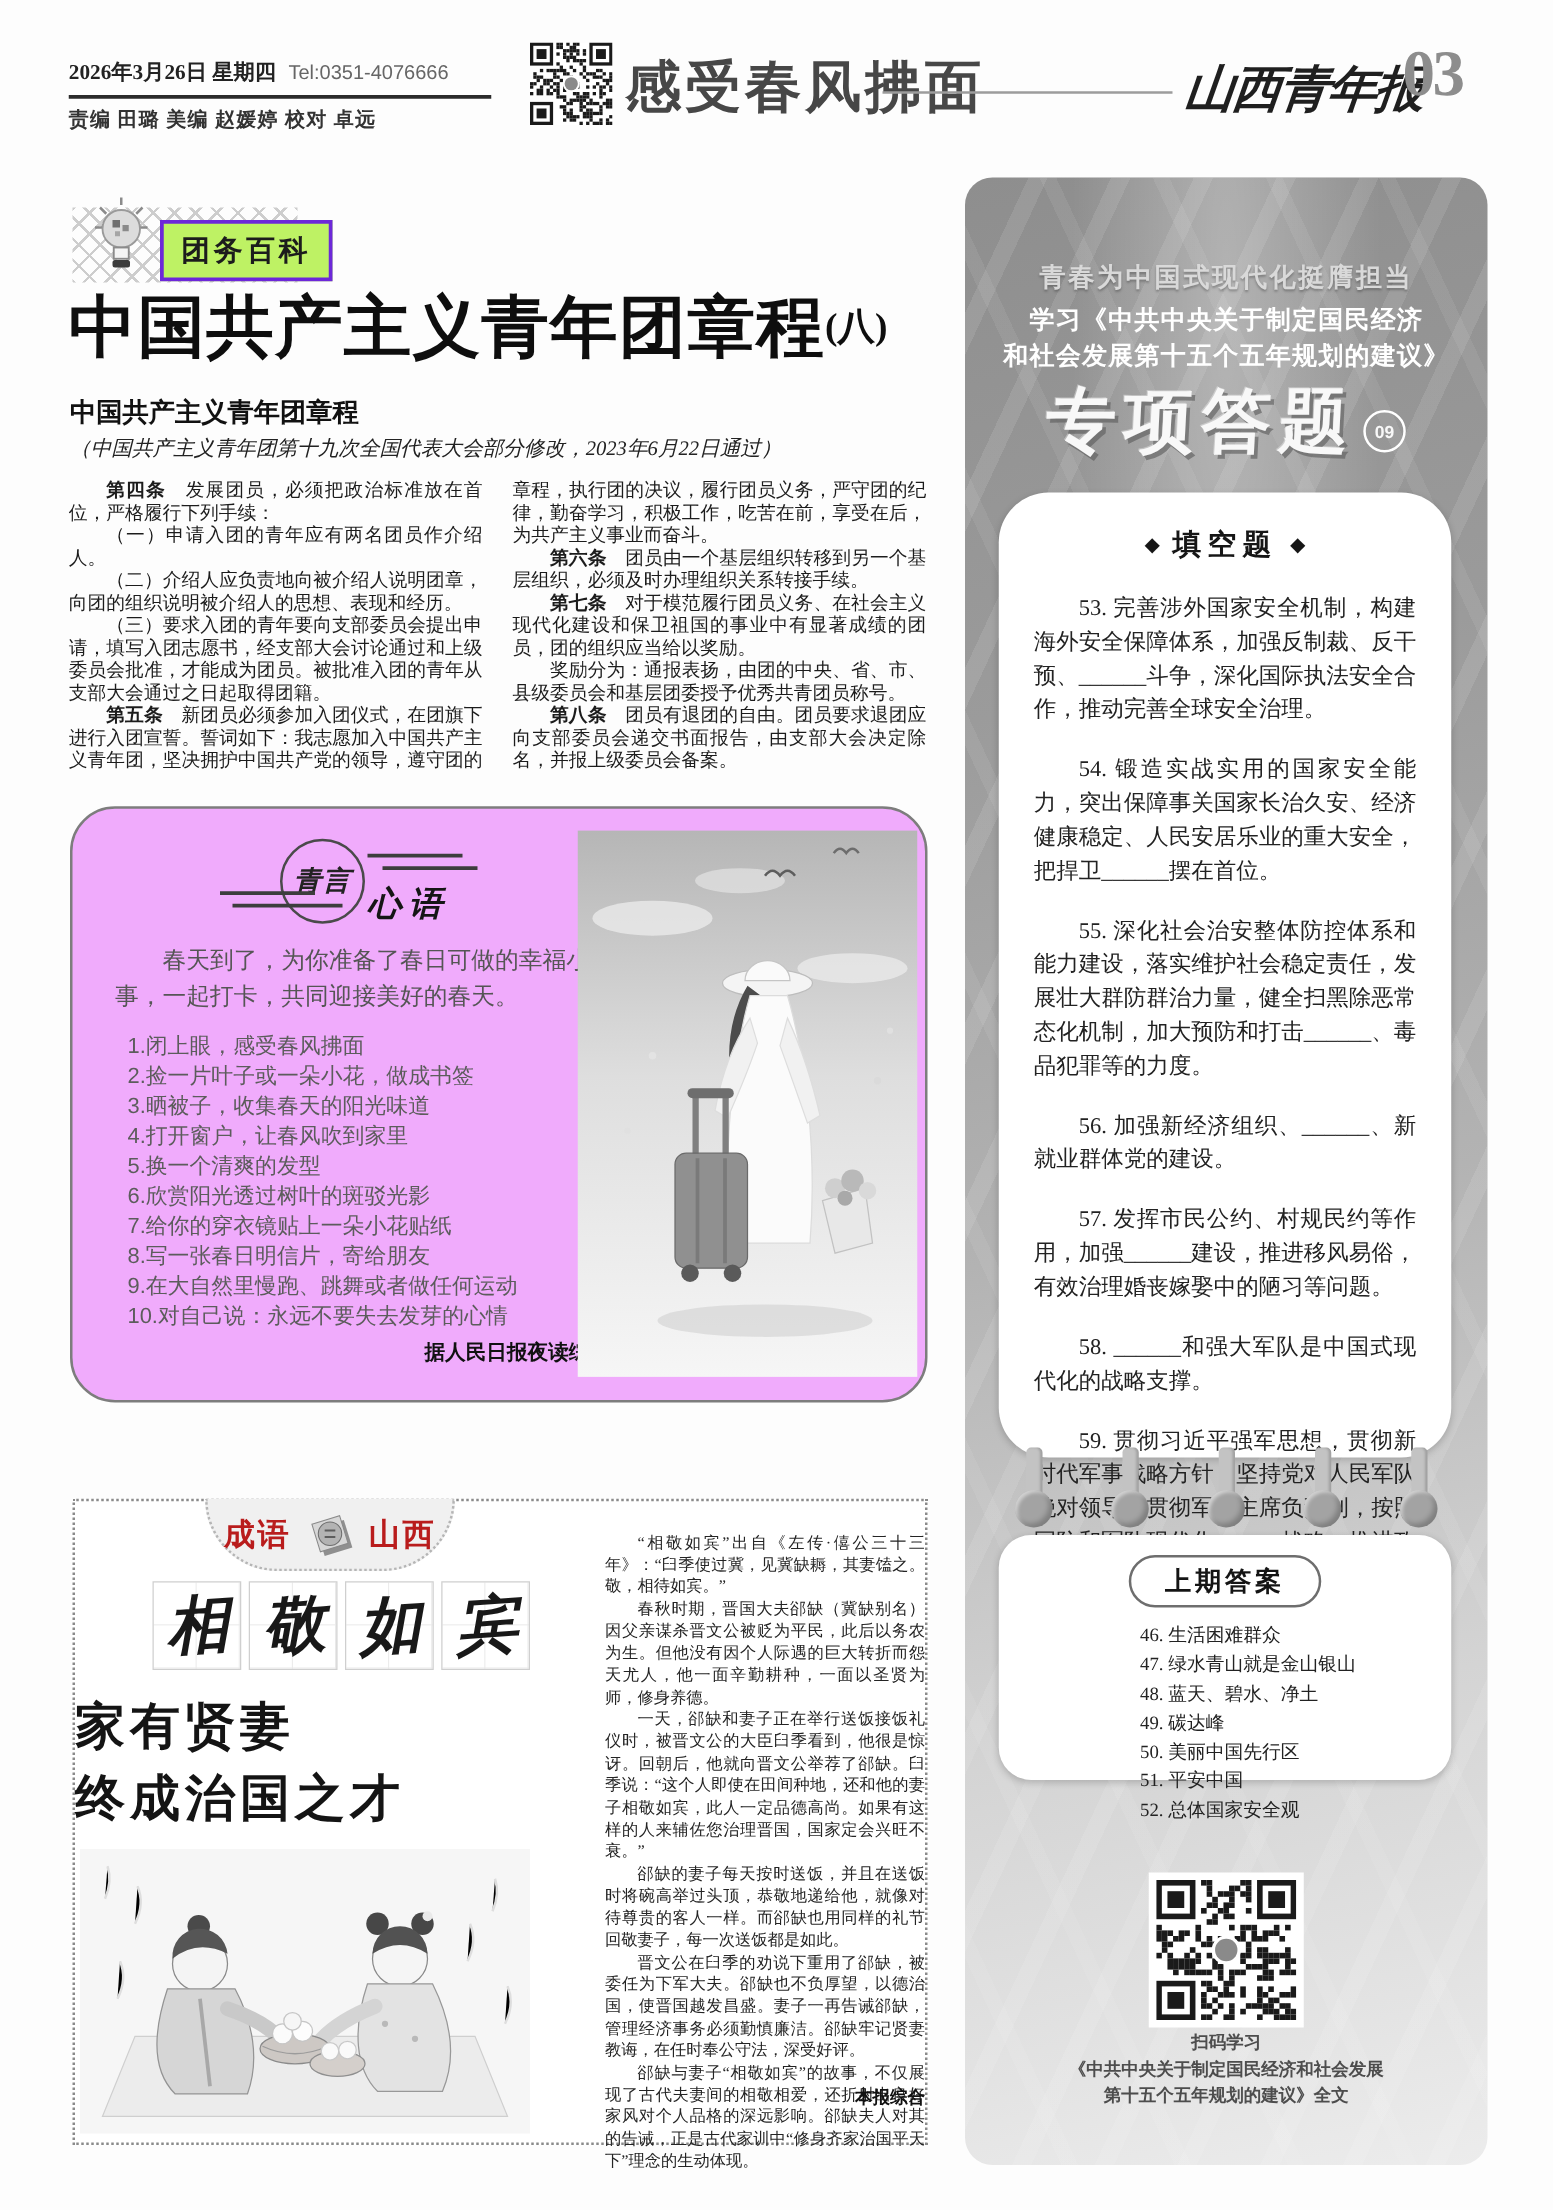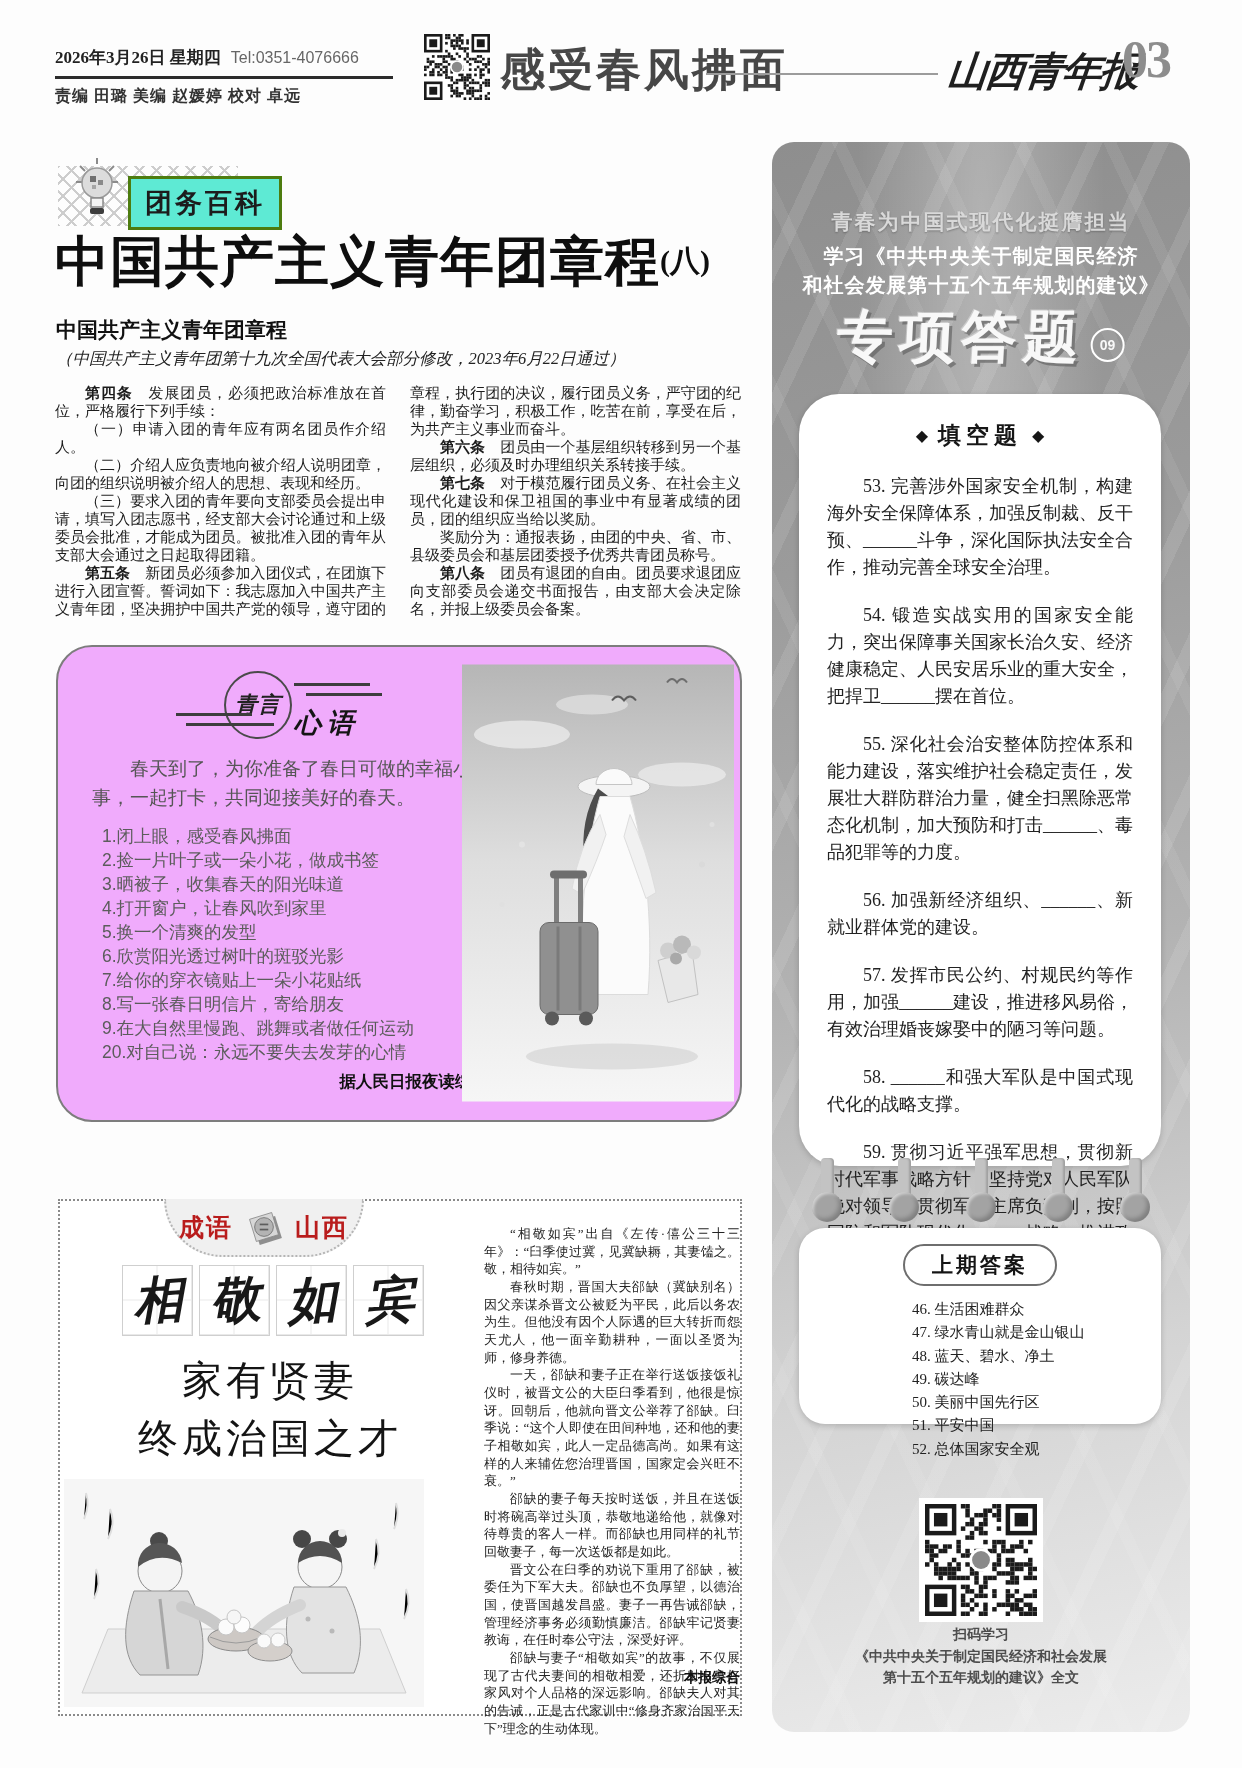--- a/index.html
+++ b/index.html
@@ -15,22 +15,22 @@
   .h-title{font-size:45px;font-weight:900;color:#474747;letter-spacing:3px;white-space:nowrap;}
   .h-line{height:2px;background:#9c9c9c;}
   .h-masthead{font-size:40px;font-weight:900;font-style:italic;color:#1f1f1f;letter-spacing:-2px;transform:skewX(-6deg);white-space:nowrap;}
   .h-pagenum{font-size:52px;font-weight:900;color:#8d8d8d;letter-spacing:-2px;}
   svg.qr{display:block;}
 
   
   .lattice{width:180px;height:60px;
     background-image:repeating-linear-gradient(45deg,#cdcdcd 0 2px,transparent 2px 12px),
                      repeating-linear-gradient(-45deg,#cdcdcd 0 2px,transparent 2px 12px);}
-  .badge-box{padding:6px 14px;border:3px solid #4d7c0f;background:#5eead4;
-    font-size:27px;font-weight:900;letter-spacing:3px;white-space:nowrap;}
+  .badge-box{padding:6px 14px;border:3px solid #6d28d9;background:#bef264;
+    font-size:23px;font-weight:900;letter-spacing:3px;white-space:nowrap;}
   .headline{font-size:54px;font-weight:900;color:#0e0e0e;letter-spacing:1px;white-space:nowrap;}
   .headline .paren{font-size:30px;vertical-align:9px;letter-spacing:0;}
   .subtitle{font-size:21px;font-weight:800;color:#111;}
   .note{font-size:16.5px;font-style:italic;color:#222;}
   .charter-cols{width:686px;height:240px;column-count:2;column-gap:24px;
     font-size:15px;line-height:1.2;text-align:justify;overflow:hidden;}
   .charter-cols p{margin:0;text-indent:2em;}
 
   
   .heart-box{width:682px;height:473px;border:2px solid #7d7d7d;border-radius:36px;background:#f0abfc;}
@@ -50,21 +50,21 @@
   .idiom-box{width:680px;height:513px;border:2px dotted #8a8a8a;background:#fff;}
   .idiom-tab{width:196px;height:56px;background:#f0f0f0;border:2px dotted #b5b5b5;border-top:none;
     border-radius:0 0 98px 98px;display:flex;align-items:center;justify-content:center;gap:8px;}
   .idiom-tab .t{font-size:25px;font-weight:900;color:#b91c1c;letter-spacing:2px;}
   .char-row{display:flex;gap:6px;}
   .char-box{width:69px;height:69px;border:1px solid #cfcfcf;position:relative;
     background-image:linear-gradient(#e9e9e9 1px,transparent 1px),linear-gradient(90deg,#e9e9e9 1px,transparent 1px);
     background-size:34.5px 34.5px;background-position:-1px -1px;
     display:flex;align-items:center;justify-content:center;}
   .char-box span{font-size:50px;font-weight:900;font-style:italic;color:#181818;transform:rotate(-4deg);}
-  .idiom-title{width:420px;text-align:center;font-size:40px;font-weight:400;color:#141414;letter-spacing:4px;}
+  .idiom-title{width:420px;text-align:left;font-size:40px;font-weight:700;color:#141414;letter-spacing:4px;}
   .story{width:256px;font-size:13px;line-height:1.36;text-align:justify;color:#242424;}
   .story p{margin:0;text-indent:2em;}
   .story-byline{width:256px;text-align:right;font-size:14px;font-weight:bold;color:#111;margin-top:-18px;}
 
   
   .sidebar{width:418px;height:1590px;border-radius:22px;overflow:hidden;
     background:linear-gradient(168deg,#8e8e8e 0%,#9b9b9b 26%,#b3b3b3 52%,#d4d4d4 76%,#ececec 100%);}
   .sidebar .rays{position:absolute;inset:0;pointer-events:none;
     background:radial-gradient(ellipse at 50% 6%,rgba(255,255,255,.30),transparent 42%),
       repeating-linear-gradient(115deg,transparent 0 46px,rgba(255,255,255,.10) 46px 60px),
@@ -373,21 +373,21 @@
     <div class="abs heart-list" style="left:44px;top:178px;">
         <div class="heart-item">1.闭上眼，感受春风拂面</div>
         <div class="heart-item">2.捡一片叶子或一朵小花，做成书签</div>
         <div class="heart-item">3.晒被子，收集春天的阳光味道</div>
         <div class="heart-item">4.打开窗户，让春风吹到家里</div>
         <div class="heart-item">5.换一个清爽的发型</div>
         <div class="heart-item">6.欣赏阳光透过树叶的斑驳光影</div>
         <div class="heart-item">7.给你的穿衣镜贴上一朵小花贴纸</div>
         <div class="heart-item">8.写一张春日明信片，寄给朋友</div>
         <div class="heart-item">9.在大自然里慢跑、跳舞或者做任何运动</div>
-        <div class="heart-item">20.对自己说：永远不要失去发芽的心情</div>
+        <div class="heart-item">10.对自己说：永远不要失去发芽的心情</div>
       </div>
     <div class="abs heart-source" style="left:30px;top:424px;">据人民日报夜读综合</div>
 
     <svg class="abs" viewBox="0 0 272 437" style="left:404px;top:16px;width:272px;height:440px;">
       <defs>
         <linearGradient id="sky" x1="0" y1="0" x2="0" y2="1">
           <stop offset="0" stop-color="#b6b6b6"></stop>
             <stop offset=".45" stop-color="#dedede"></stop>
             <stop offset="1" stop-color="#f6f6f6"></stop>
         </linearGradient>

